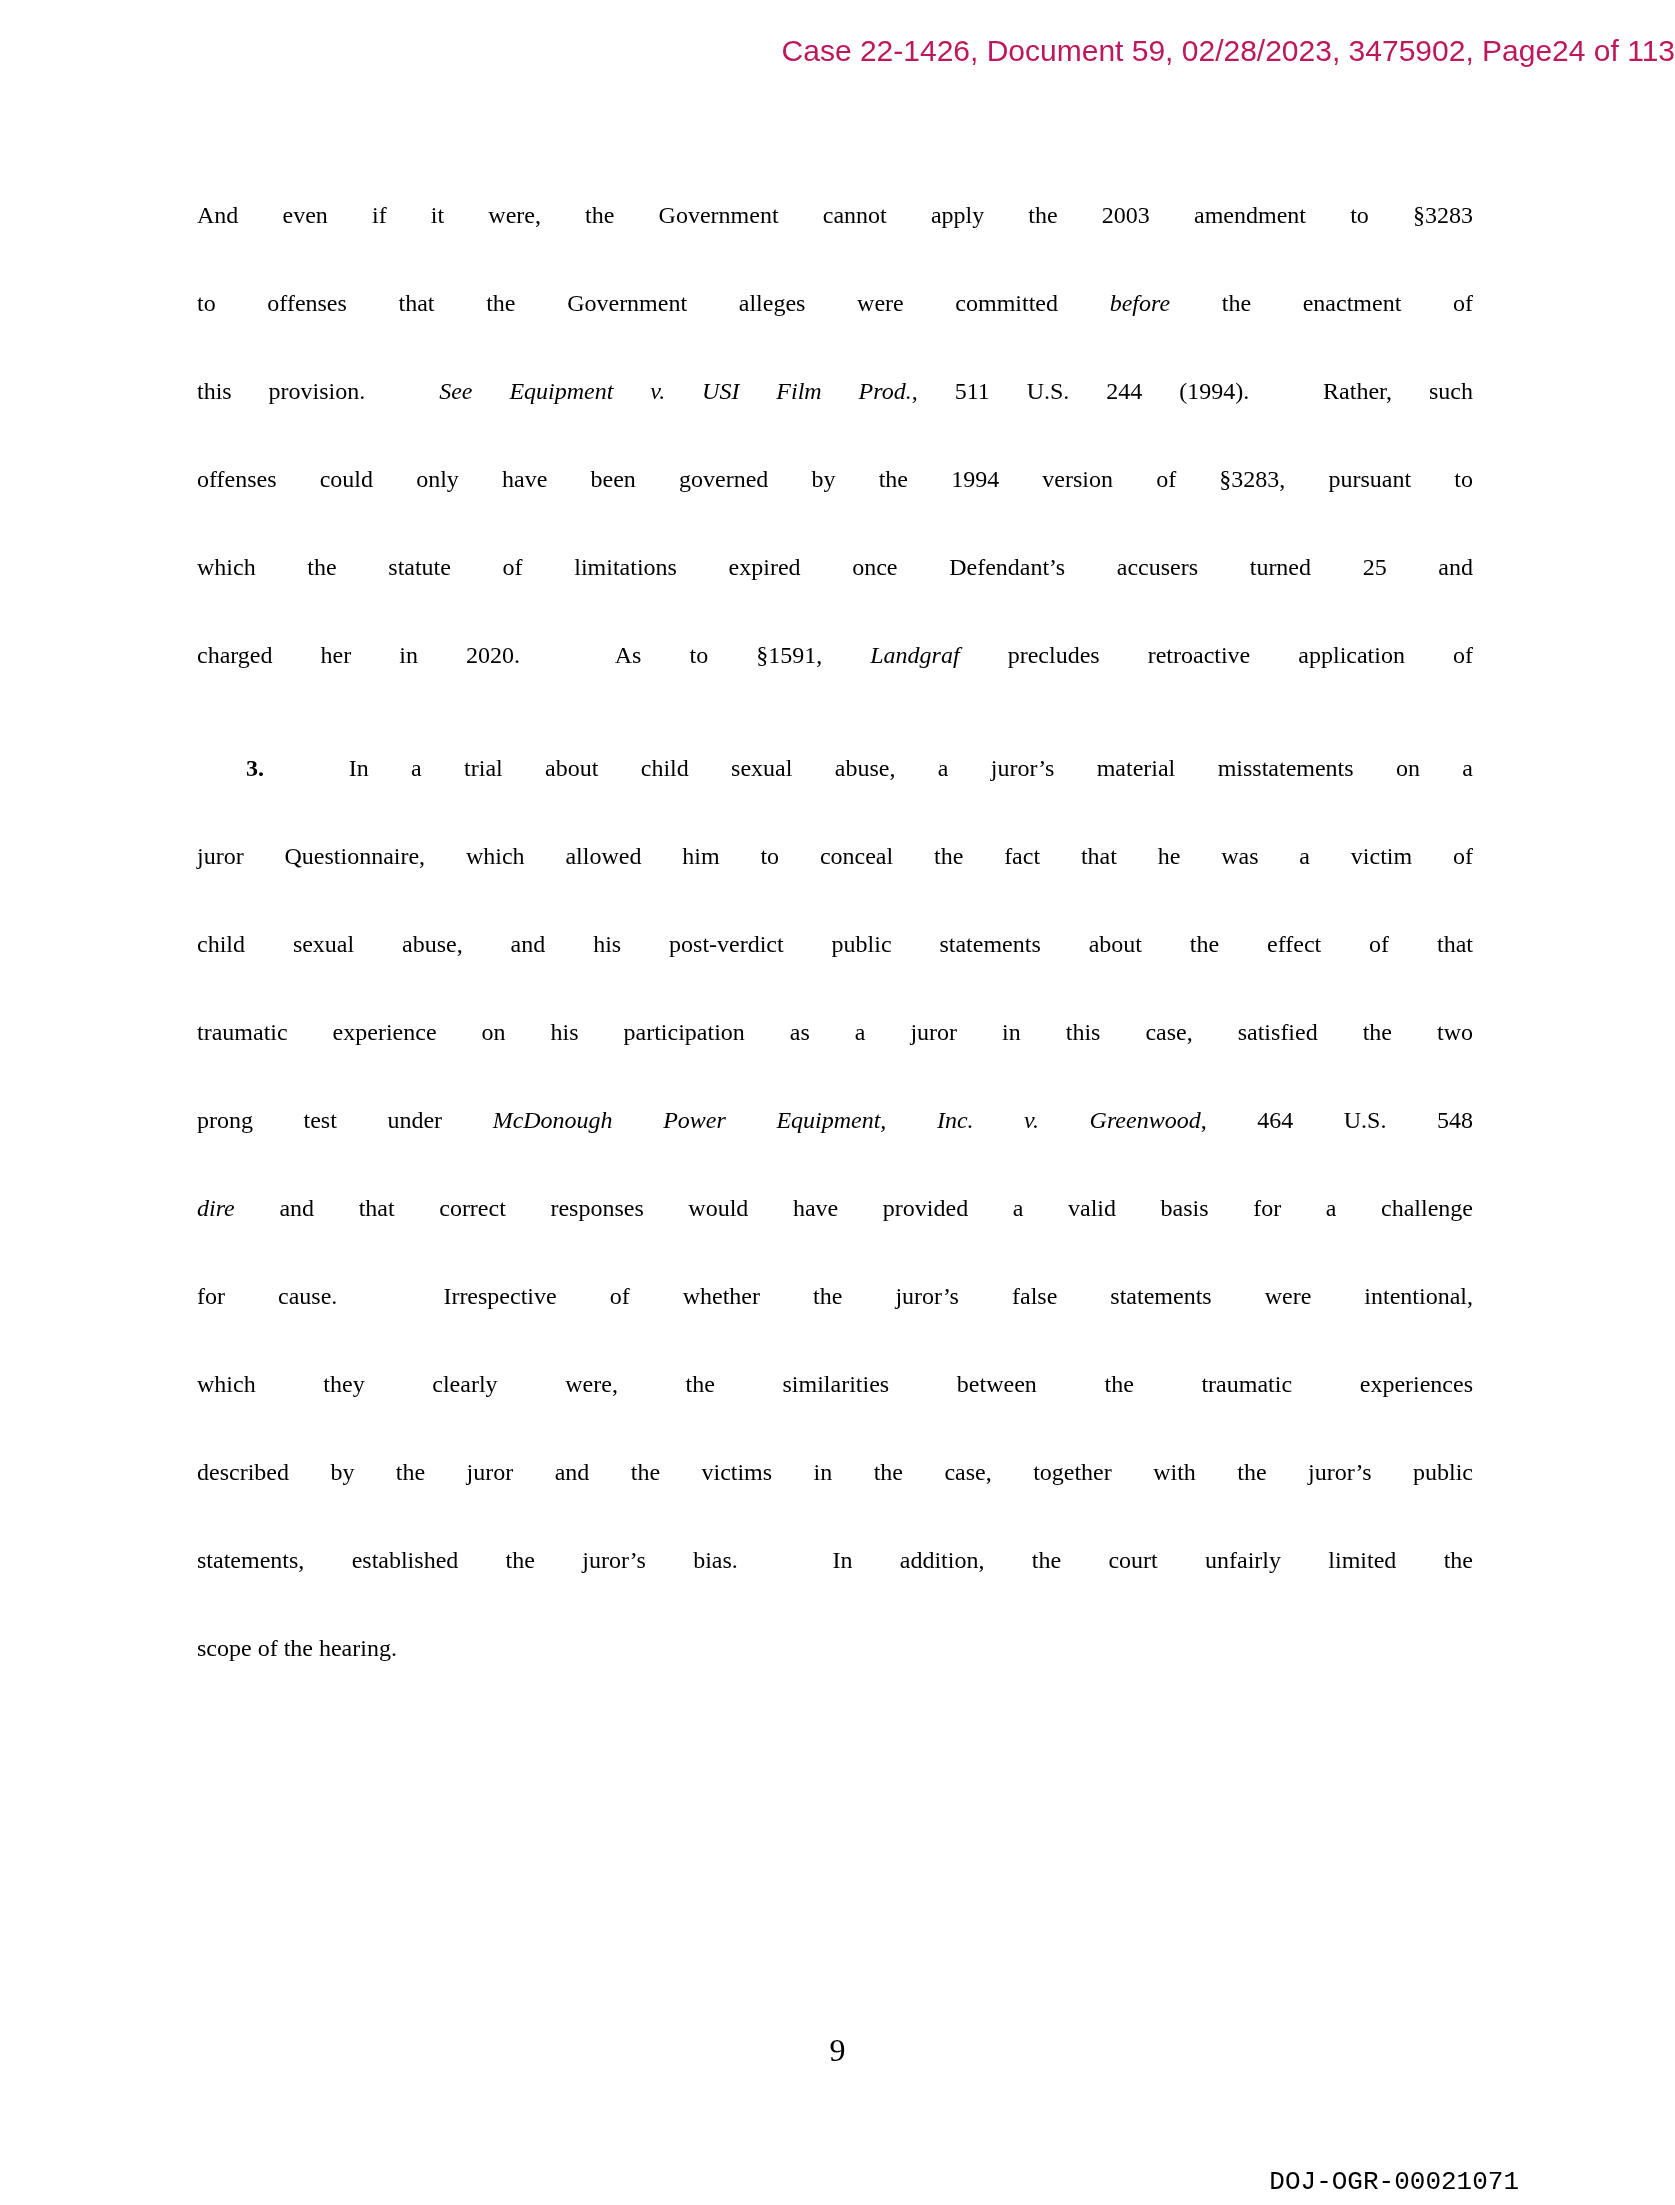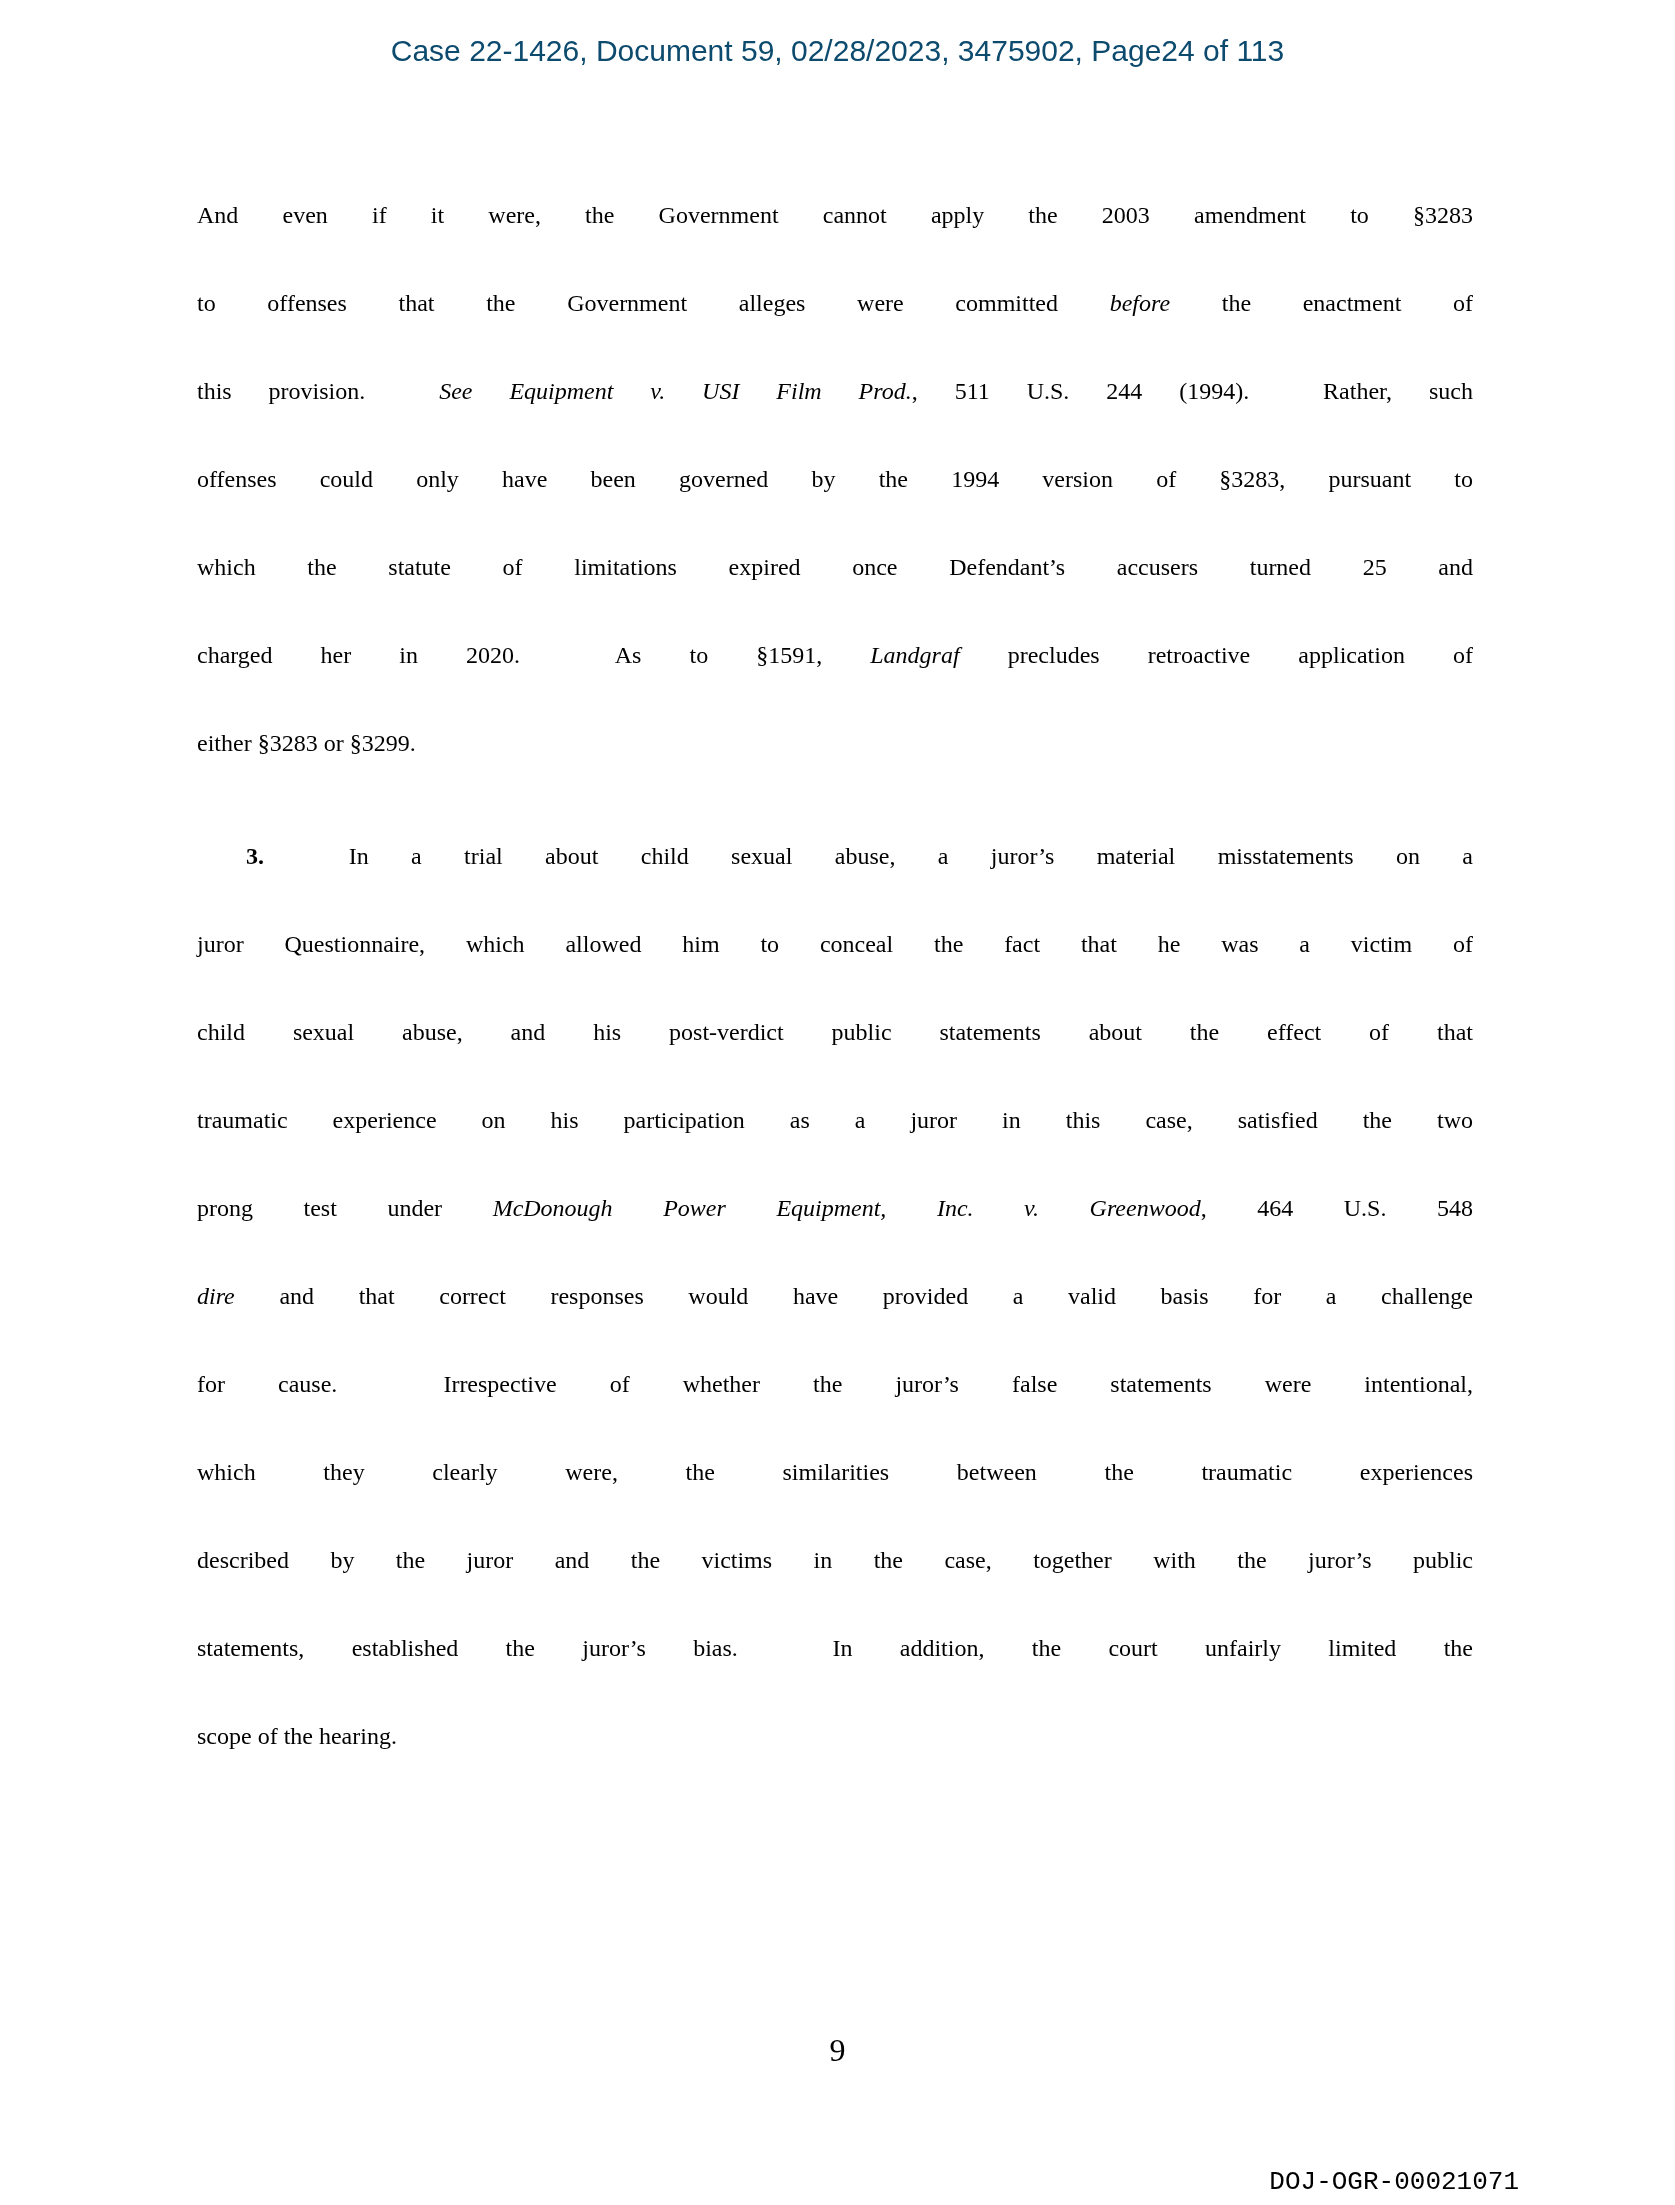--- a/index.html
+++ b/index.html
@@ -63,31 +63,30 @@
     right: 156px;
     font-family: "Liberation Mono", monospace;
     font-size: 26px;
     line-height: 1.1;
   }
 </style>
 </head>
 <body>
 
 <div class="page">
-  <div class="stamp" style="color: #0c4a6e;">Case 22-1426, Document 59, 02/28/2023, 3475902, Page24 of 113</div>
+  <div class="stamp" style="color: #be185d; text-align: right;">Case 22-1426, Document 59, 02/28/2023, 3475902, Page24 of 113</div>
 
   <div class="body-text" id="body-text">
       <div class="paragraph">
         <div class="line just"><span class="seg-r">And even if it were, the Government cannot apply the 2003 amendment to §3283</span></div>
         <div class="line just"><span class="seg-r">to offenses that the Government alleges were committed </span><span class="seg-i">before</span><span class="seg-r"> the enactment of</span></div>
         <div class="line just"><span class="seg-r">this provision.&nbsp; </span><span class="seg-i">See Equipment v. USI Film Prod.</span><span class="seg-r">, 511 U.S. 244 (1994).&nbsp; Rather, such</span></div>
         <div class="line just"><span class="seg-r">offenses could only have been governed by the 1994 version of §3283, pursuant to</span></div>
         <div class="line just"><span class="seg-r">which the statute of limitations expired once Defendant’s accusers turned 25 and</span></div>
         <div class="line just"><span class="seg-r">charged her in 2020.&nbsp; As to §1591, </span><span class="seg-i">Landgraf</span><span class="seg-r"> precludes retroactive application of</span></div>
-        <div class="line"><span class="seg-r">either §3283 or §3299.</span></div>
       </div>
       <div class="paragraph indent">
         <div class="line just"><span class="seg-b">3.</span><span class="seg-r">&nbsp; In a trial about child sexual abuse, a juror’s material misstatements on a</span></div>
         <div class="line just"><span class="seg-r">juror Questionnaire, which allowed him to conceal the fact that he was a victim of</span></div>
         <div class="line just"><span class="seg-r">child sexual abuse, and his post-verdict public statements about the effect of that</span></div>
         <div class="line just"><span class="seg-r">traumatic experience on his participation as a juror in this case, satisfied the two</span></div>
         <div class="line just"><span class="seg-r">prong test under </span><span class="seg-i">McDonough Power Equipment, Inc. v. Greenwood</span><span class="seg-r">, 464 U.S. 548</span></div>
         <div class="line just"><span class="seg-i">dire</span><span class="seg-r"> and that correct responses would have provided a valid basis for a challenge</span></div>
         <div class="line just"><span class="seg-r">for cause.&nbsp; Irrespective of whether the juror’s false statements were intentional,</span></div>
         <div class="line just"><span class="seg-r">which they clearly were, the similarities between the traumatic experiences</span></div>

